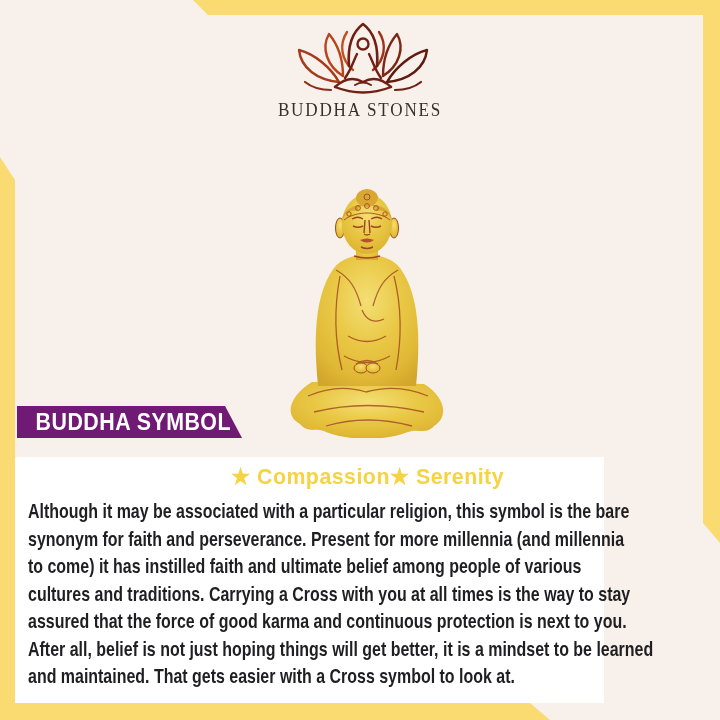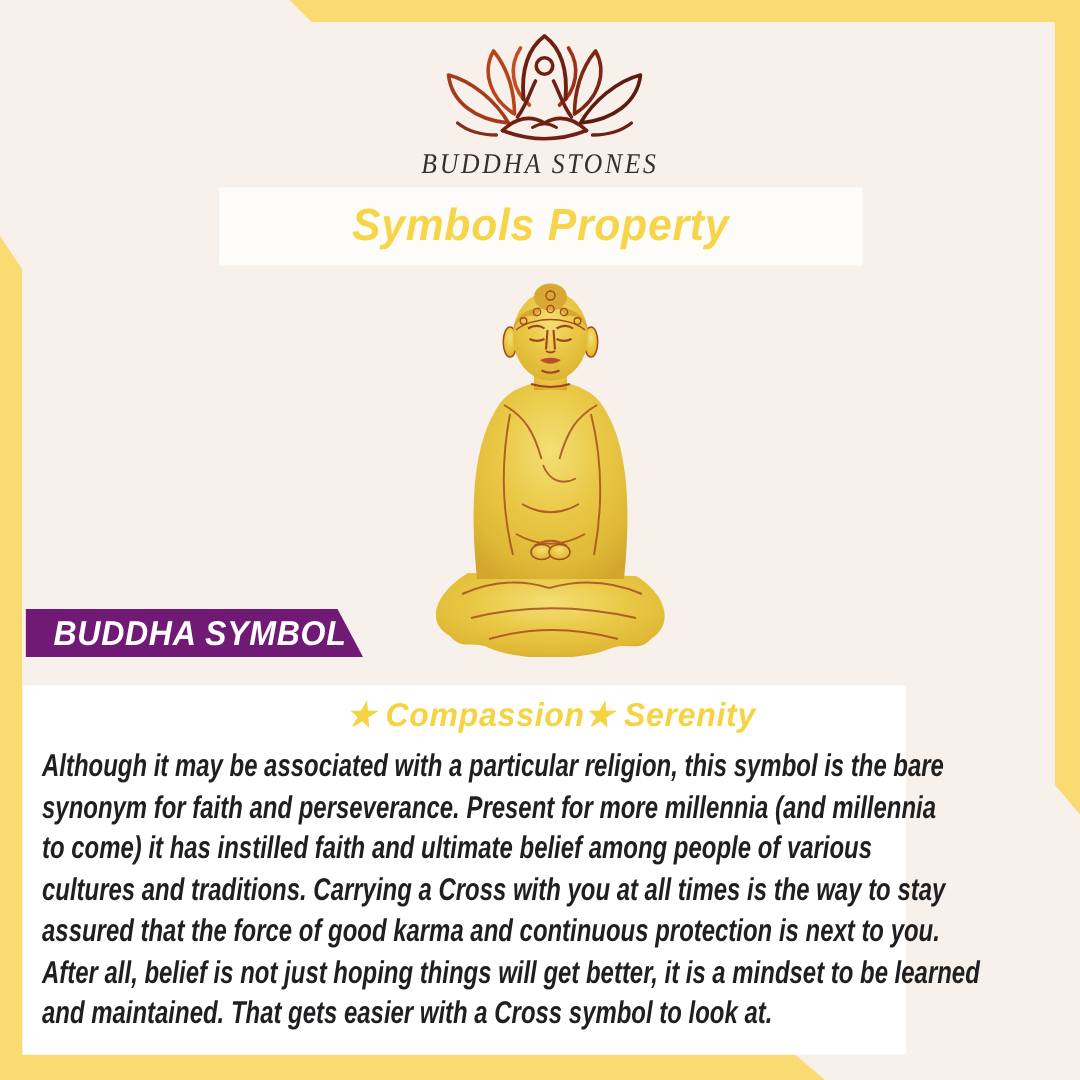--- a/index.html
+++ b/index.html
@@ -1,20 +1,19 @@
 <!DOCTYPE html>
 <html><head>
 <meta charset="utf-8">
 <style>
   html,body{margin:0;padding:0;}
   .canvas{
     position:relative;width:720px;height:720px;overflow:hidden;
     background:#F8F0EA;
     font-family:"Liberation Sans", sans-serif;
-    font-style:italic;
   }
   
   .strip{position:absolute;background:#FADB72;}
   .strip-top{left:0;top:0;width:720px;height:15px;
     clip-path:polygon(193px 0,720px 0,720px 15px,208px 15px);}
   .strip-right{left:703px;top:0;width:17px;height:543px;
     clip-path:polygon(0 0,17px 0,17px 543px,0 523px);}
   .strip-left{left:0;top:157px;width:15px;height:563px;
     clip-path:polygon(0 0,15px 23px,15px 563px,0 563px);}
   .strip-bottom{left:0;top:703px;width:550px;height:17px;
@@ -87,23 +86,20 @@
     <circle cx="70" cy="22" r="5.5" stroke="#6E2014" stroke-width="2.4"></circle>
     <path d="M64,32 C60,40 58,48 52,56" stroke="#6E2014" stroke-width="2.4"></path>
     <path d="M76,32 C80,40 82,48 88,56" stroke="#6E2014" stroke-width="2.4"></path>
     <path d="M42,65 Q56,52 70,60 Q84,52 98,65" stroke="#6E2014" stroke-width="2.4"></path>
     <path d="M42,65 Q70,76 98,65" stroke="#6E2014" stroke-width="2.4"></path>
     <path d="M62,63 Q70,58 78,63" stroke="#6E2014" stroke-width="2"></path>
   </svg>
 
   <div class="brand">BUDDHA STONES</div>
 
-  <div class="title-banner">
-    <span class="title">Symbols Property</span>
-  </div>
 
   <svg class="statue" viewBox="0 0 176 252">
     <defs>
       <radialGradient id="gold" cx="50%" cy="35%" r="75%">
         <stop offset="0%" stop-color="#F4DF75"></stop>
         <stop offset="45%" stop-color="#E9C845"></stop>
         <stop offset="78%" stop-color="#E0B936"></stop>
         <stop offset="100%" stop-color="#D2A52C"></stop>
       </radialGradient>
     </defs>

